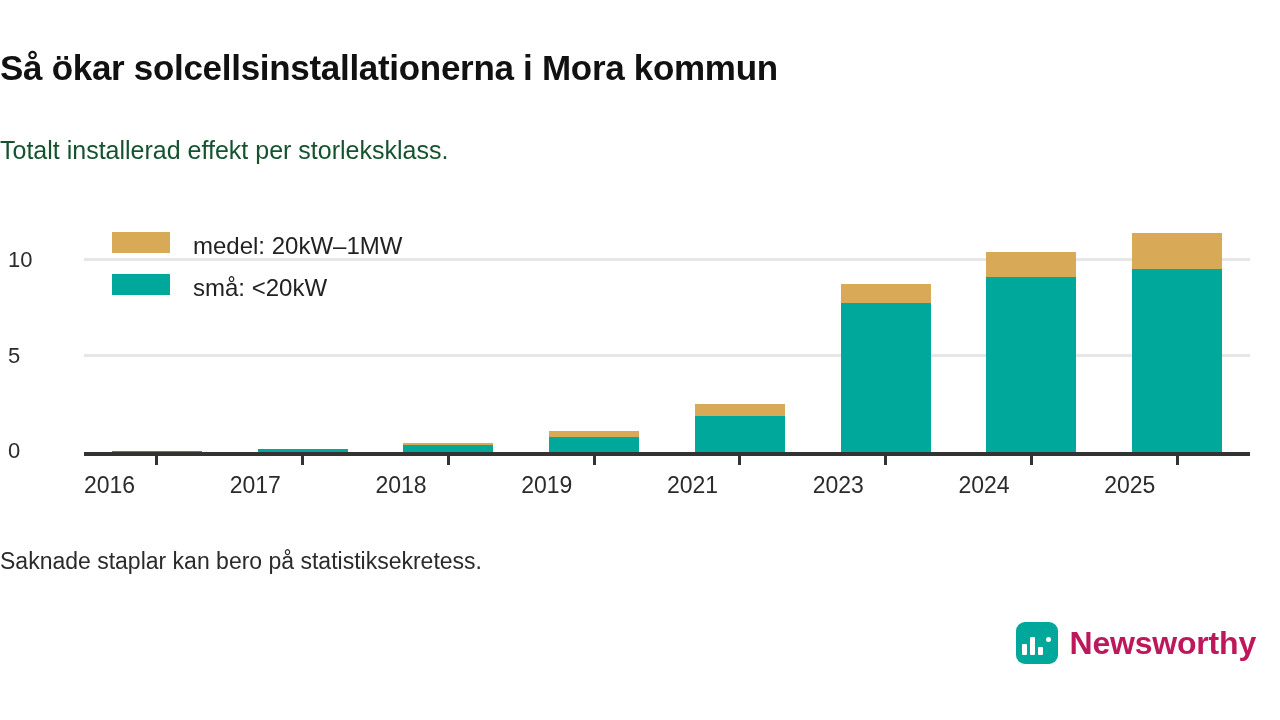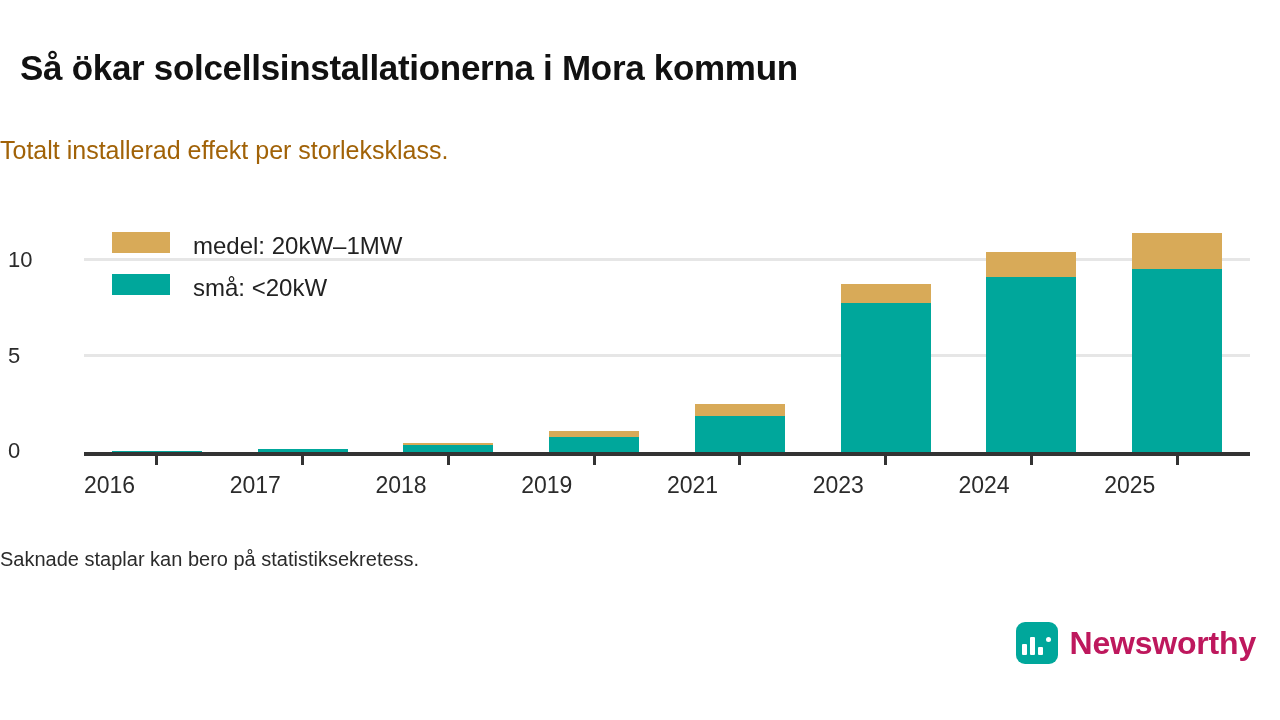--- a/index.html
+++ b/index.html
@@ -29,31 +29,30 @@
     position: absolute;
     left: 0px;
     top: 47px;
     width: 1240px;
     font-size: 35px;
     font-weight: bold;
     letter-spacing: -0.3px;
     line-height: 42px;
     color: #111111;
     white-space: nowrap;
-    padding-left: 20px;
   }
   .subtitle {
     position: absolute;
     left: 0px;
     top: 134px;
     width: 1240px;
     font-size: 25px;
     font-weight: normal;
     line-height: 32px;
-    color: #a16207;
+    color: #14532d;
     white-space: nowrap;
   }
 
   
   .plot {
     position: absolute;
     left: 84px;
     top: 225px;
     width: 1166px;     
     height: 227px;     
@@ -149,21 +148,21 @@
     font-size: 24px;
     color: #222222;
     white-space: nowrap;
   }
 
   
   .footnote {
     position: absolute;
     left: 0px;
     top: 548px;
-    font-size: 20px;
+    font-size: 23px;
     color: #2b2b2b;
     white-space: nowrap;
   }
 
   
   .logo {
     position: absolute;
     right: 24px;
     top: 622px;
     display: flex;

